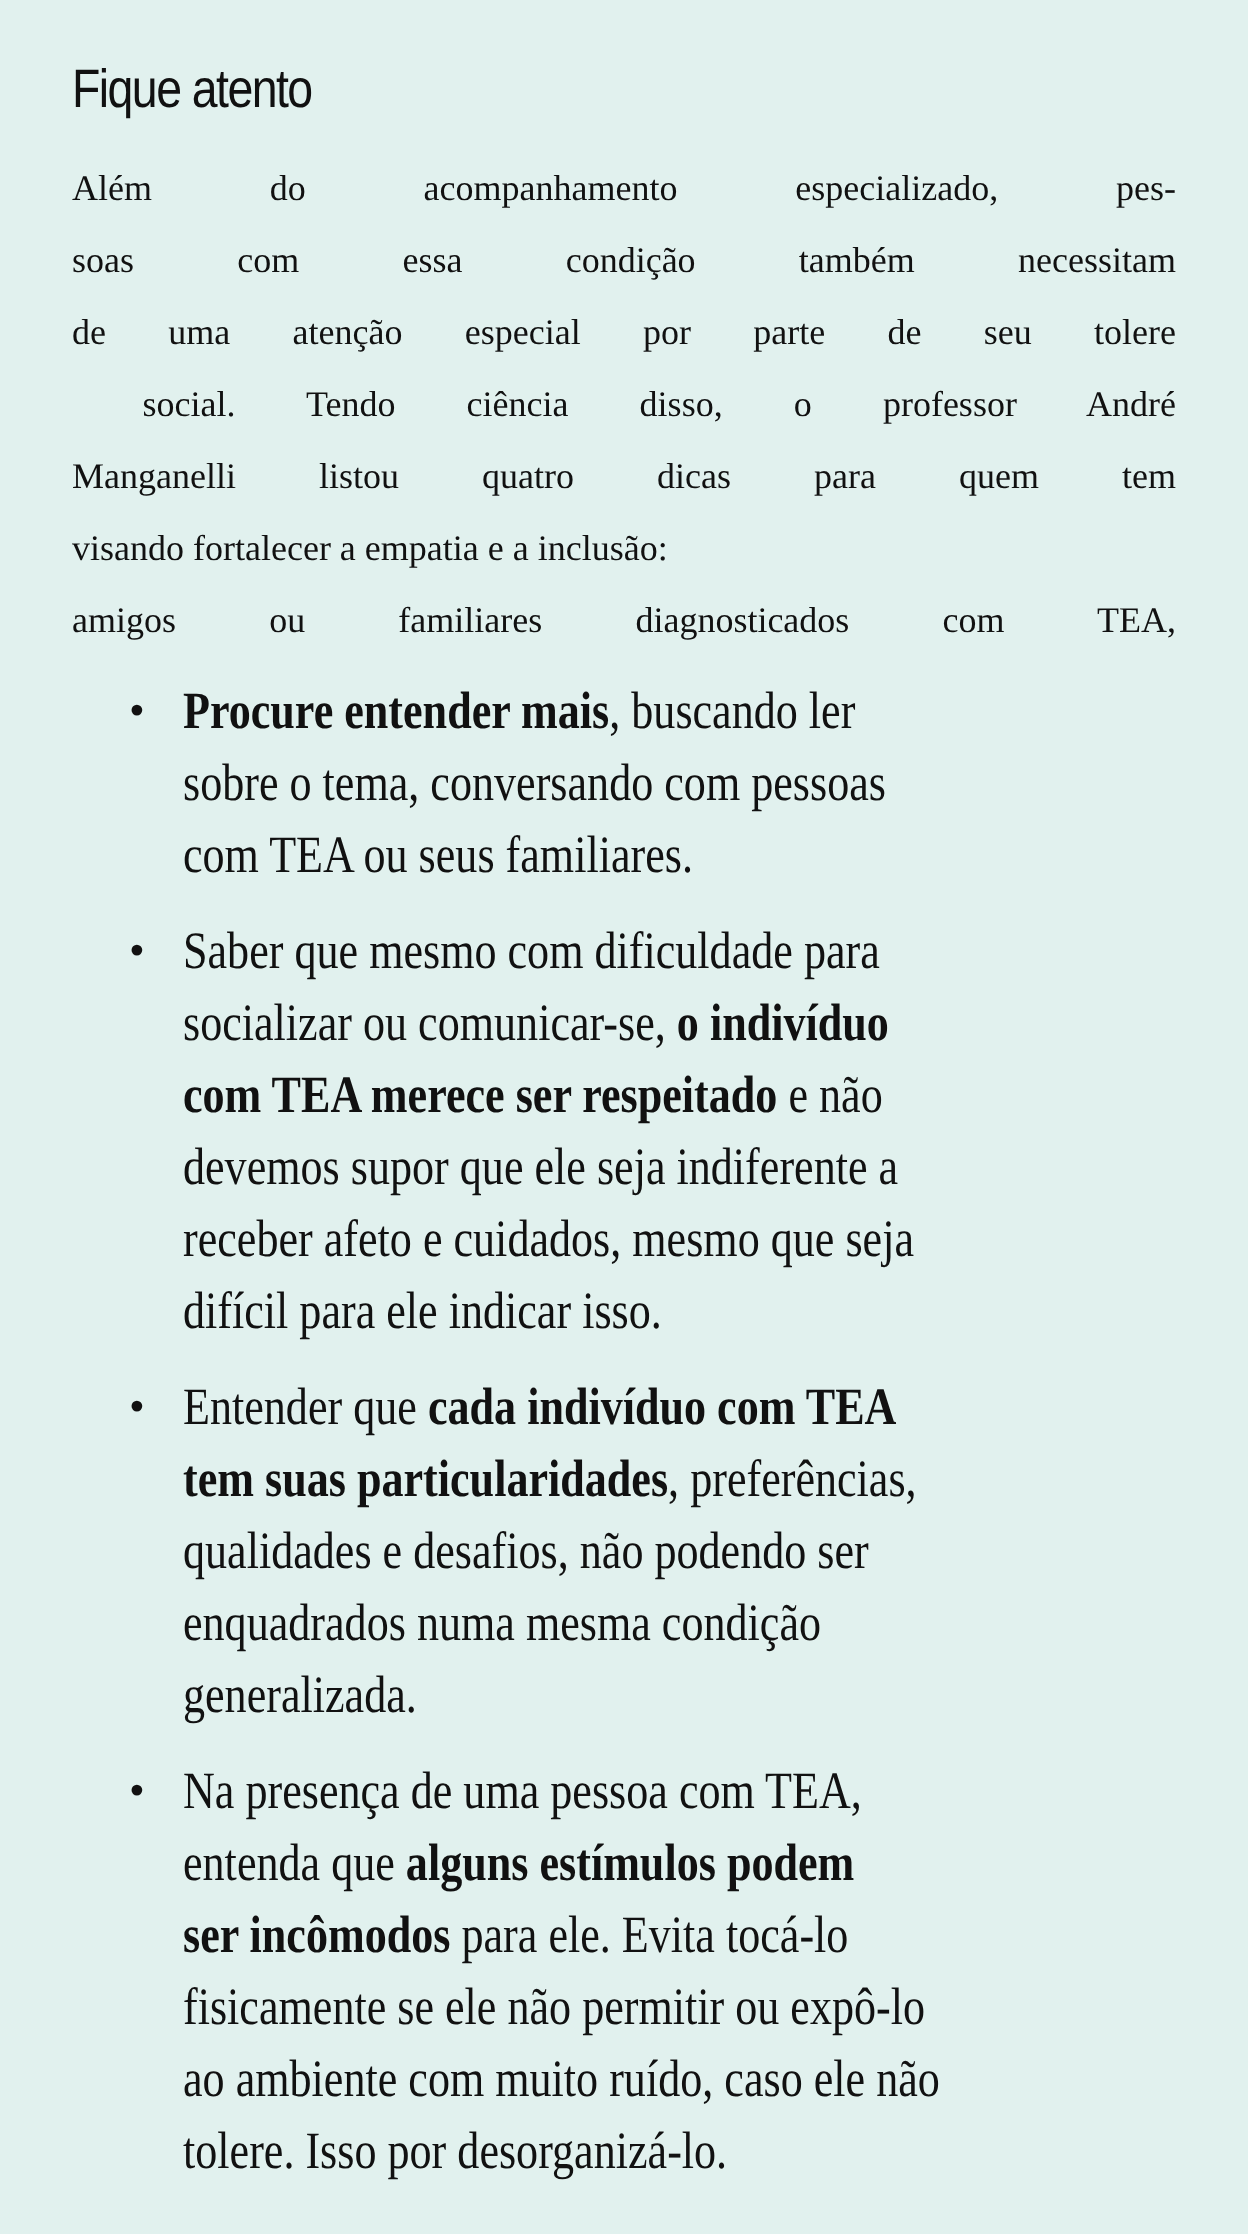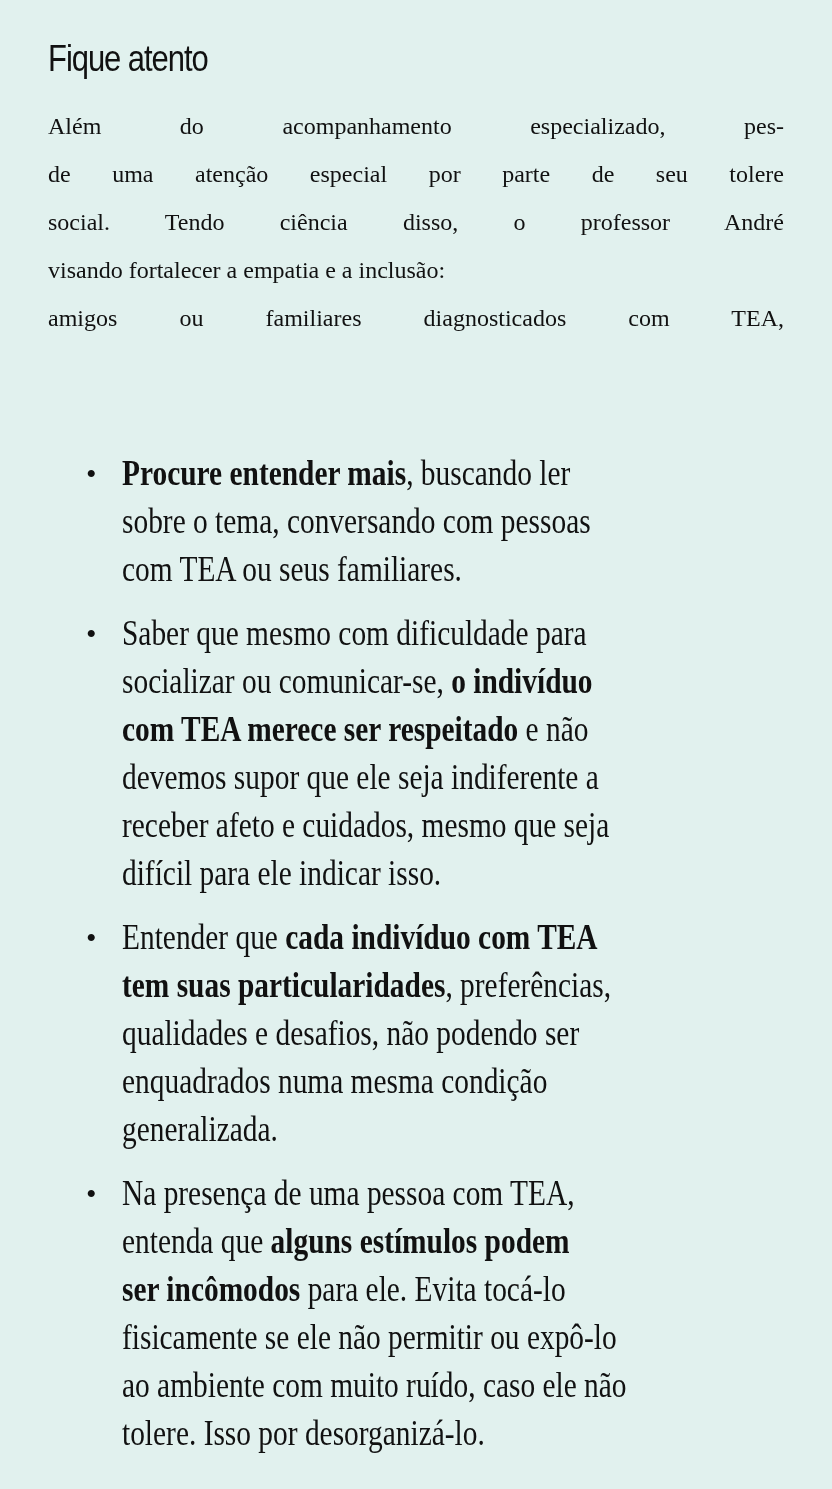--- a/index.html
+++ b/index.html
@@ -33,22 +33,24 @@
   .bullet { position:absolute; left:0; top:0; font-size:30px; }
   b { font-weight:bold; }
 </style>
 </head>
 <body>
 
 <div class="page">
   <div class="heading">Fique atento</div>
   <div class="intro" id="intro">
       <span class="line" style="display: block;">Além do acompanhamento especializado, pes-</span>
+      <span class="line" style="display: block;">soas com essa condição também necessitam</span>
       <span class="line" style="display: block;">de uma atenção especial por parte de seu tolere</span>
-      <span class="line" style="display: block;">social. Tendo ciência disso, o professor André</span>
+      <span class="line" style="display: block; margin-left: 47px;">social. Tendo ciência disso, o professor André</span>
+      <span class="line" style="display: block;">Manganelli listou quatro dicas para quem tem</span>
       <span class="line last" style="display: block;">visando fortalecer a empatia e a inclusão:</span>
       <span class="line" style="display: block;">amigos ou familiares diagnosticados com TEA,</span>
     </div>
   <div class="tips" id="tips">
       <div class="tip">
         <span class="bullet">•</span>
         <span class="line" style="display: block; transform: scaleX(0.84);"><b>Procure entender mais</b><span>, buscando ler</span></span>
         <span class="line" style="display: block; transform: scaleX(0.84);"><span>sobre o tema, conversando com pessoas</span></span>
         <span class="line" style="display: block; transform: scaleX(0.84);"><span>com TEA ou seus familiares.</span></span>
       </div>

